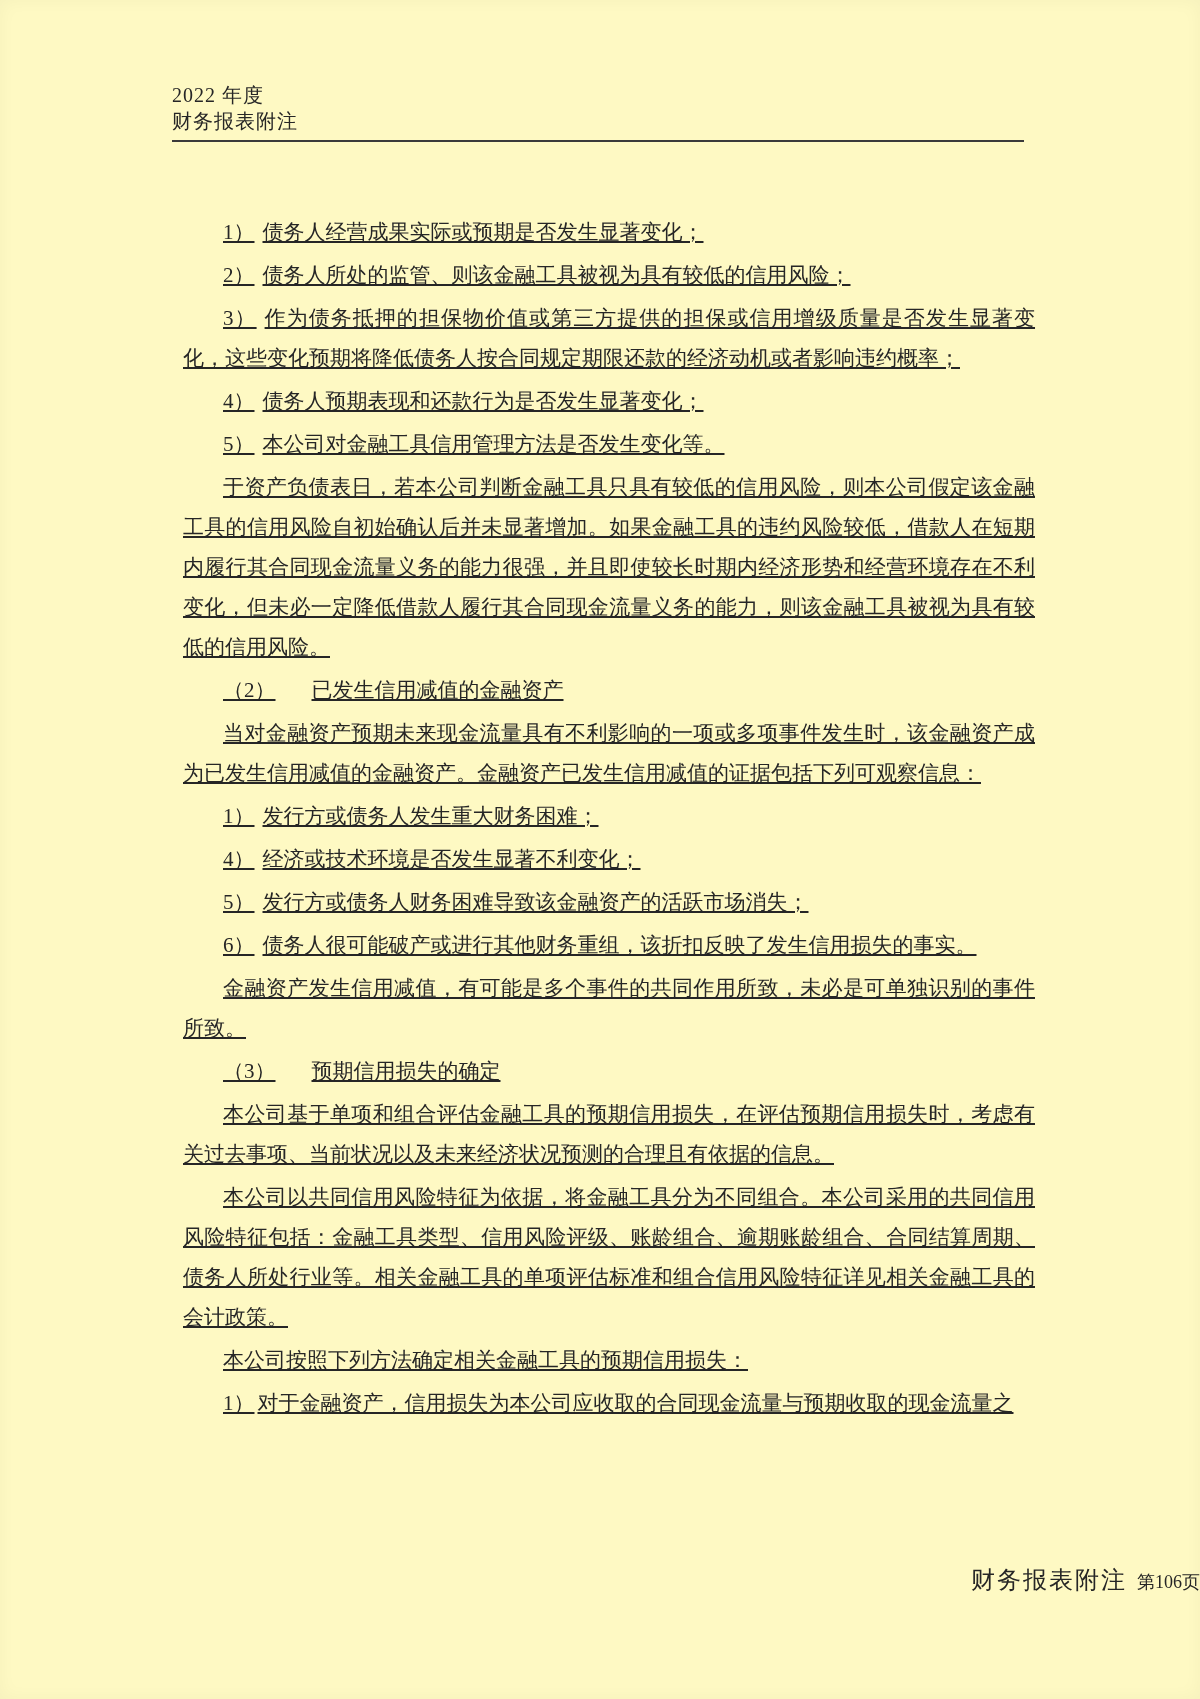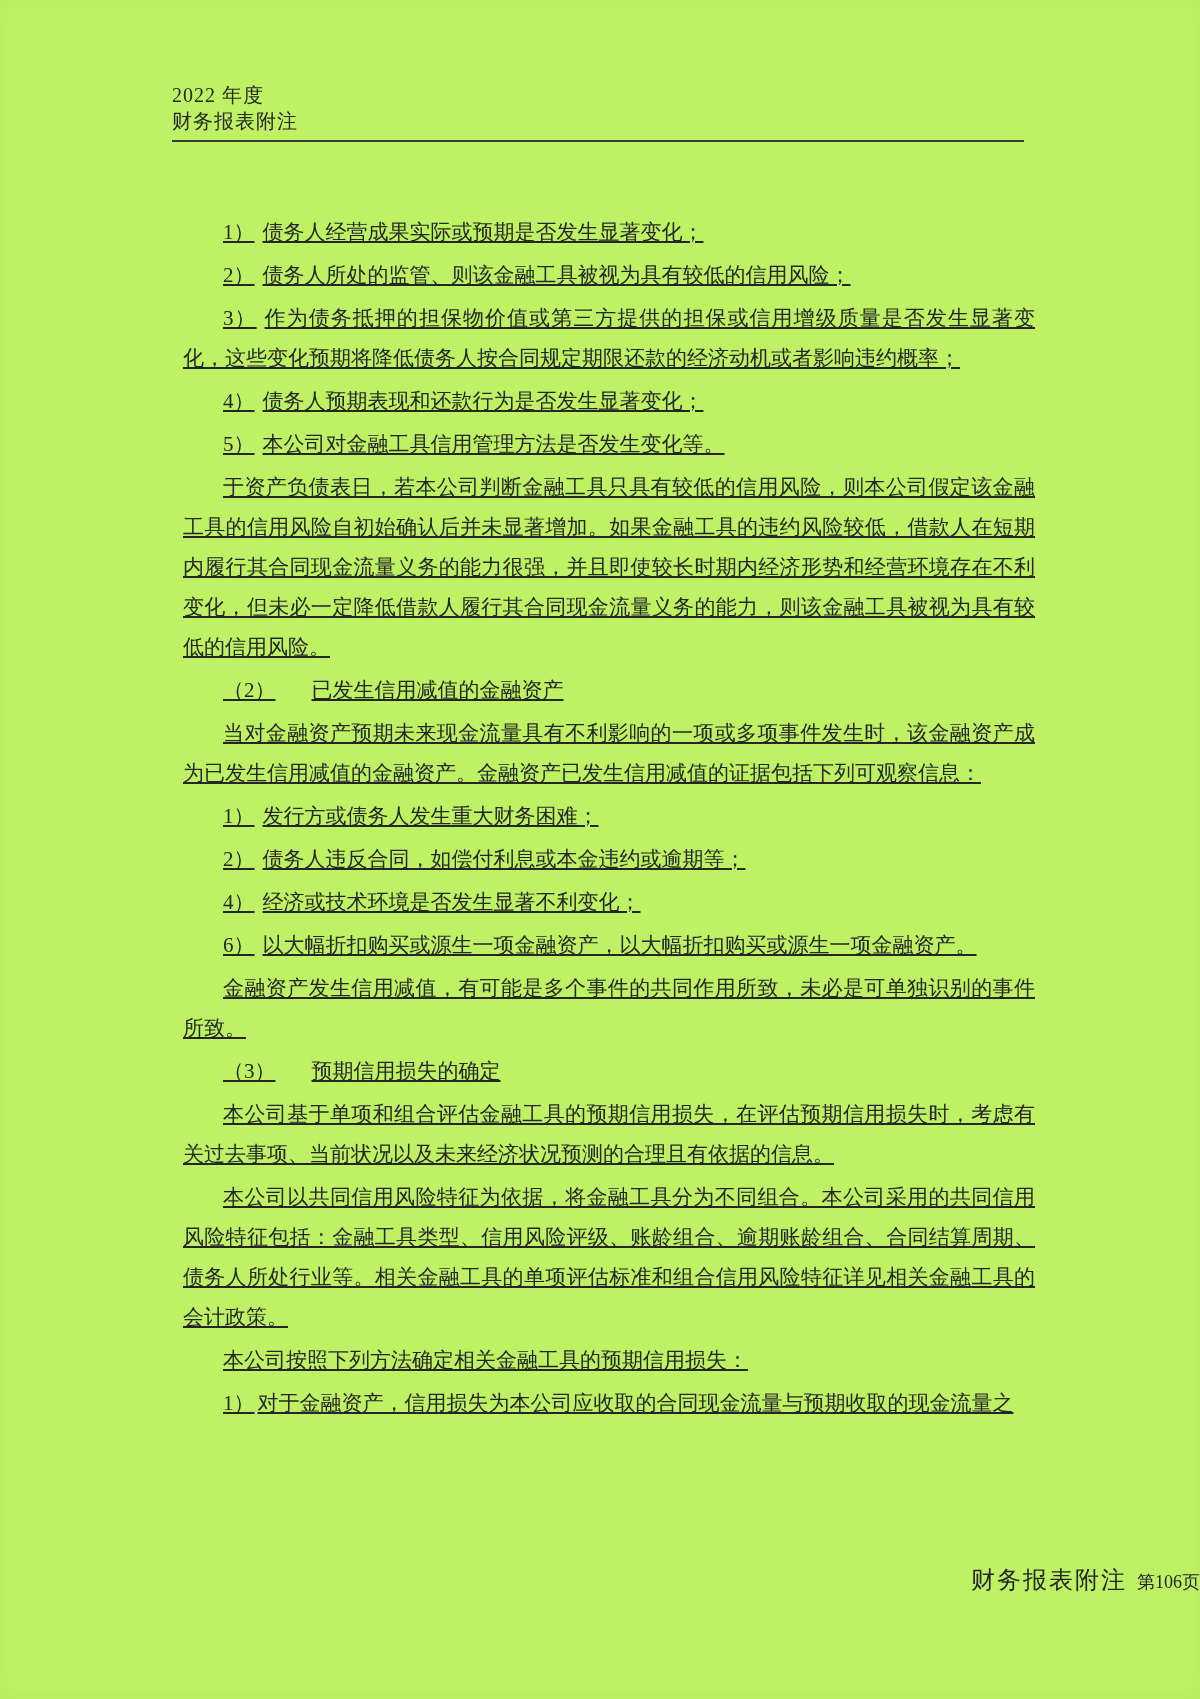--- a/index.html
+++ b/index.html
@@ -1,20 +1,20 @@
 <!DOCTYPE html>
 <html><head>
 <meta charset="utf-8">
 <style>
   html,body { margin:0; padding:0; background:#e9e9e9; }
   .page {
     position:relative;
     width:1200px; height:1699px;
     margin:0 auto;
-    background:#bef264;
+    background:#fef9c3;
     font-family:"Liberation Serif","DejaVu Serif",serif;
     color:#262626;
     overflow:hidden;
   }
   
   .page::after{
     content:""; position:absolute; inset:0; pointer-events:none;
     box-shadow: inset 0 0 18px rgba(0,0,0,0.04);
   }
 
@@ -57,23 +57,23 @@
   <div class="doc-body" id="doc-body">
       <div class="block list"><span class="marker">1）</span><span class="text">债务人经营成果实际或预期是否发生显著变化；</span></div>
       <div class="block list"><span class="marker">2）</span><span class="text">债务人所处的监管、则该金融工具被视为具有较低的信用风险；</span></div>
       <div class="block list"><span class="marker">3）</span><span class="text">作为债务抵押的担保物价值或第三方提供的担保或信用增级质量是否发生显著变化，这些变化预期将降低债务人按合同规定期限还款的经济动机或者影响违约概率；</span></div>
       <div class="block list"><span class="marker">4）</span><span class="text">债务人预期表现和还款行为是否发生显著变化；</span></div>
       <div class="block list"><span class="marker">5）</span><span class="text">本公司对金融工具信用管理方法是否发生变化等。</span></div>
       <div class="block para"><span class="text">于资产负债表日，若本公司判断金融工具只具有较低的信用风险，则本公司假定该金融工具的信用风险自初始确认后并未显著增加。如果金融工具的违约风险较低，借款人在短期内履行其合同现金流量义务的能力很强，并且即使较长时期内经济形势和经营环境存在不利变化，但未必一定降低借款人履行其合同现金流量义务的能力，则该金融工具被视为具有较低的信用风险。</span></div>
       <div class="block heading"><span class="marker">（2）</span><span class="text">已发生信用减值的金融资产</span></div>
       <div class="block para"><span class="text">当对金融资产预期未来现金流量具有不利影响的一项或多项事件发生时，该金融资产成为已发生信用减值的金融资产。金融资产已发生信用减值的证据包括下列可观察信息：</span></div>
       <div class="block list"><span class="marker">1）</span><span class="text">发行方或债务人发生重大财务困难；</span></div>
-      <div class="block list"><span class="marker">2）</span><span class="text">债务人违反合同，如偿付利息或本金违约或逾期等；</span></div>
       <div class="block list"><span class="marker">4）</span><span class="text">经济或技术环境是否发生显著不利变化；</span></div>
-      <div class="block list"><span class="marker">6）</span><span class="text">以大幅折扣购买或源生一项金融资产，以大幅折扣购买或源生一项金融资产。</span></div>
+      <div class="block list"><span class="marker">5）</span><span class="text">发行方或债务人财务困难导致该金融资产的活跃市场消失；</span></div>
+      <div class="block list"><span class="marker">6）</span><span class="text">债务人很可能破产或进行其他财务重组，该折扣反映了发生信用损失的事实。</span></div>
       <div class="block para"><span class="text">金融资产发生信用减值，有可能是多个事件的共同作用所致，未必是可单独识别的事件所致。</span></div>
       <div class="block heading"><span class="marker">（3）</span><span class="text">预期信用损失的确定</span></div>
       <div class="block para"><span class="text">本公司基于单项和组合评估金融工具的预期信用损失，在评估预期信用损失时，考虑有关过去事项、当前状况以及未来经济状况预测的合理且有依据的信息。</span></div>
       <div class="block para"><span class="text">本公司以共同信用风险特征为依据，将金融工具分为不同组合。本公司采用的共同信用风险特征包括：金融工具类型、信用风险评级、账龄组合、逾期账龄组合、合同结算周期、债务人所处行业等。相关金融工具的单项评估标准和组合信用风险特征详见相关金融工具的会计政策。</span></div>
       <div class="block para"><span class="text">本公司按照下列方法确定相关金融工具的预期信用损失：</span></div>
       <div class="block numbered-para"><span class="marker">1）</span><span class="text">对于金融资产，信用损失为本公司应收取的合同现金流量与预期收取的现金流量之</span></div>
     </div>
 
   <div class="footer">
     <span class="f-title">财务报表附注</span><span class="f-page">第106页</span>

